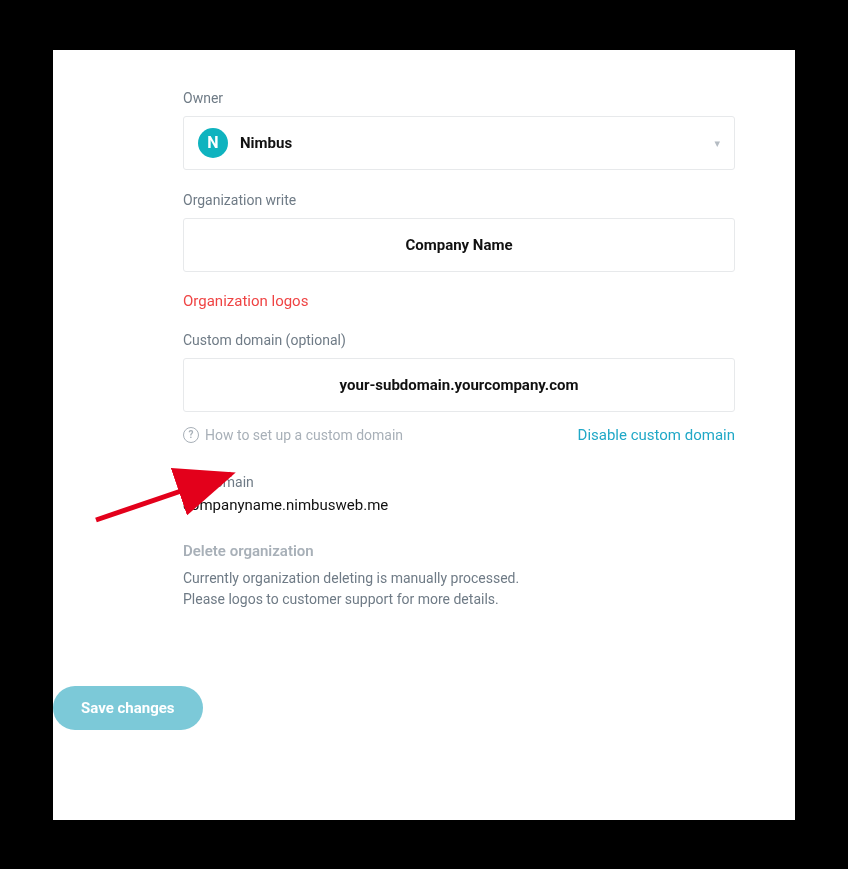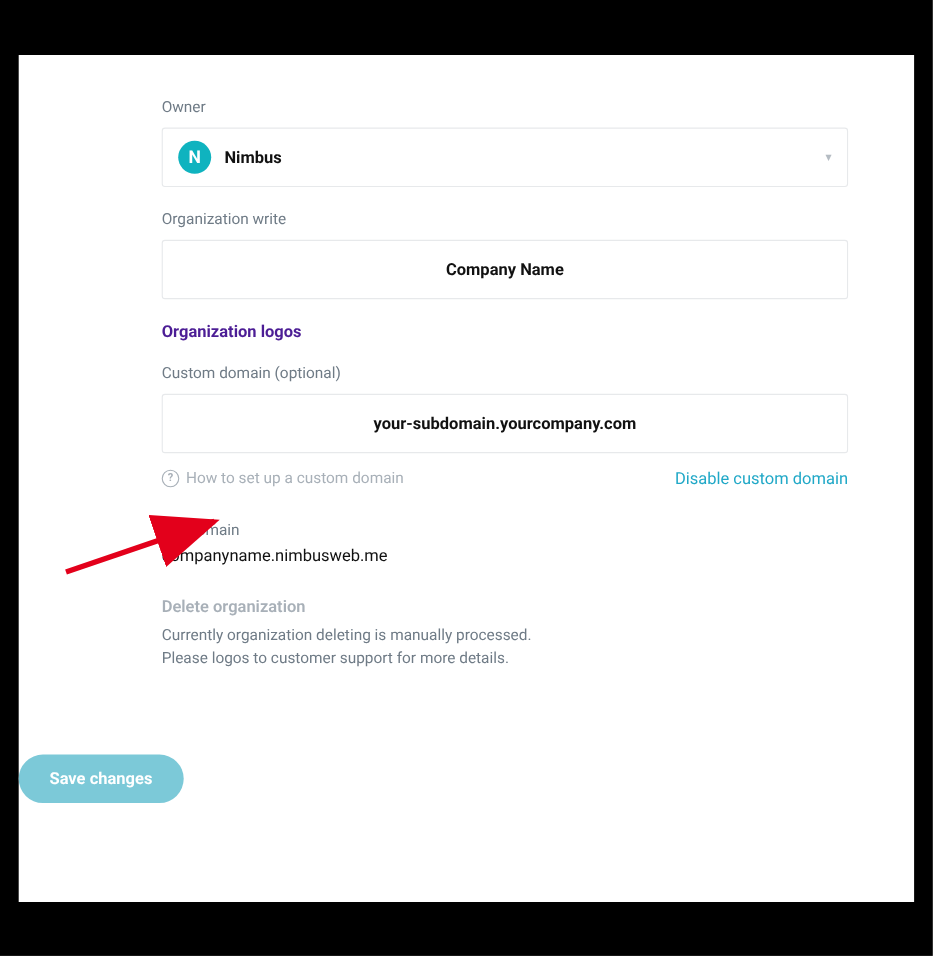--- a/index.html
+++ b/index.html
@@ -8,21 +8,21 @@
       background: #000;
       width: 848px;
       height: 869px;
       display: flex;
       align-items: center;
       justify-content: center;
       position: relative;
     }
     .card {
       background: #fff;
-      width: 814px;
+      width: 742px;
       height: 770px;
       box-shadow: 0 10px 50px rgba(0,0,0,0.5);
       padding: 40px 0 30px 0;
       position: relative;
     }
     .form-area {
       padding-left: 130px;
       padding-right: 60px;
     }
     .label {
@@ -76,26 +76,25 @@
       height: 54px;
       width: 100%;
       padding: 0 16px;
       font-size: 15px;
       font-weight: 700;
       color: #111;
       font-family: inherit;
       text-align: center;
     }
     .link {
-      color: #4c1d95;
+      color: #ef4444;
       font-size: 15px;
       cursor: pointer;
       display: inline-block;
       margin-top: 20px;
-      font-weight: bold;
     }
     .help-row {
       display: flex;
       align-items: center;
       justify-content: space-between;
       margin-top: 14px;
     }
     .help-text {
       color: #a8b0b8;
       font-size: 14px;

